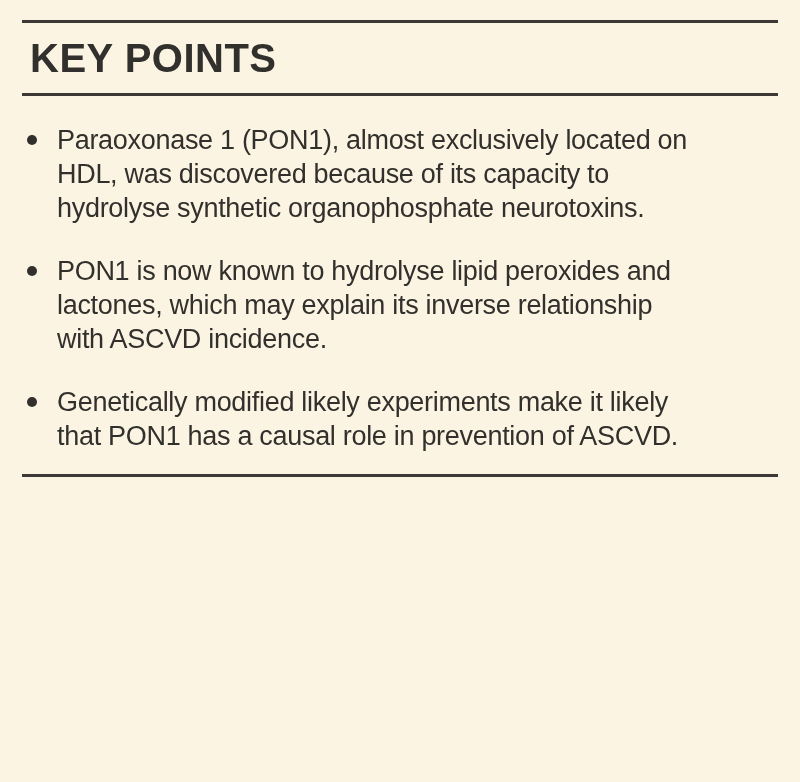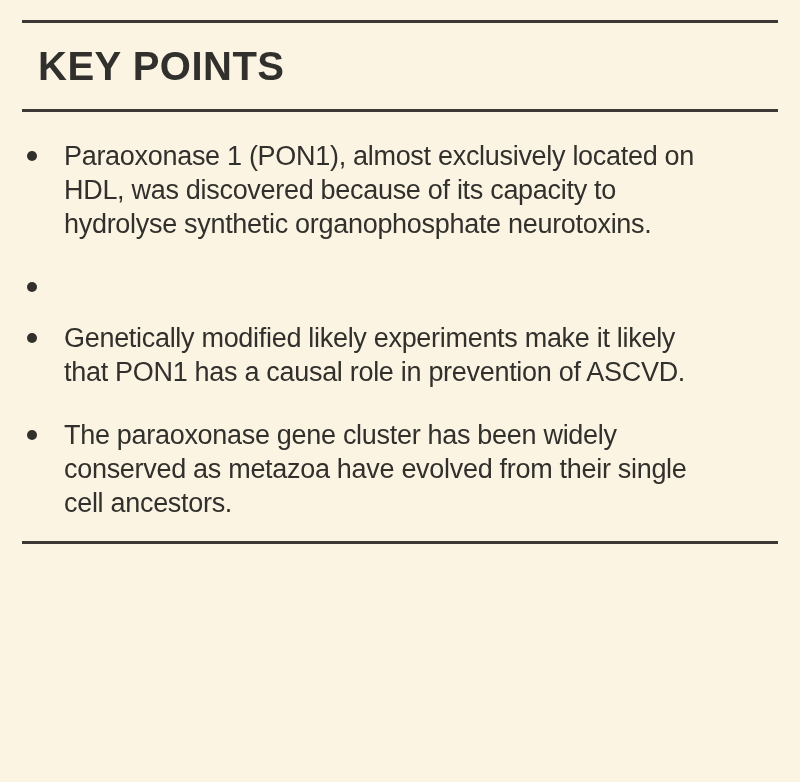--- a/index.html
+++ b/index.html
@@ -24,21 +24,21 @@
     width: 800px;
     height: 782px;
     padding: 20px 22px 25px 22px;
   }
   .rule {
     height: 3px;
     background: var(--rule);
     border: none;
   }
   .title {
-    margin: 16px;
+    margin: 8px;
     padding: 0;
     font-size: 40px;
     font-weight: bold;
     line-height: 54px;
     letter-spacing: 0.5px;
     color: var(--text);
     font-family: "Liberation Sans", sans-serif;
   }
   ul.bullets {
     list-style: none;
@@ -54,21 +54,21 @@
   }
   .dot {
     flex: none;
     width: 10px;
     height: 10px;
     border-radius: 50%;
     background: var(--bullet);
     margin: 12px 0 0 5px;
   }
   .btext {
-    margin-left: 27px;
+    margin-left: 20px;
     font-size: 27px;
     font-weight: 300;
     line-height: 34px;
     letter-spacing: -0.3px;
     color: var(--text);
     white-space: pre-line;
   }
   .rule-bottom {
     margin-top: 21px;
   }
@@ -86,29 +86,26 @@
 
   <ul class="bullets">
     <li>
       <span class="dot"></span>
       <span class="btext">Paraoxonase 1 (PON1), almost exclusively located on
 HDL, was discovered because of its capacity to
 hydrolyse synthetic organophosphate neurotoxins.</span>
     </li>
     <li>
       <span class="dot"></span>
+      <span class="btext">PON1 is now known to hydrolyse lipid peroxides and
+lactones, which may explain its inverse relationship
+with ASCVD incidence.</span>
     </li>
     <li>
       <span class="dot"></span>
       <span class="btext">Genetically modified likely experiments make it likely
 that PON1 has a causal role in prevention of ASCVD.</span>
-    </li>
-    <li>
-      <span class="dot"></span>
-      <span class="btext">The paraoxonase gene cluster has been widely
-conserved as metazoa have evolved from their single
-cell ancestors.</span>
     </li>
   </ul>
 
   <div class="rule rule-bottom"></div>
 
 </div>
 
 </body></html>

